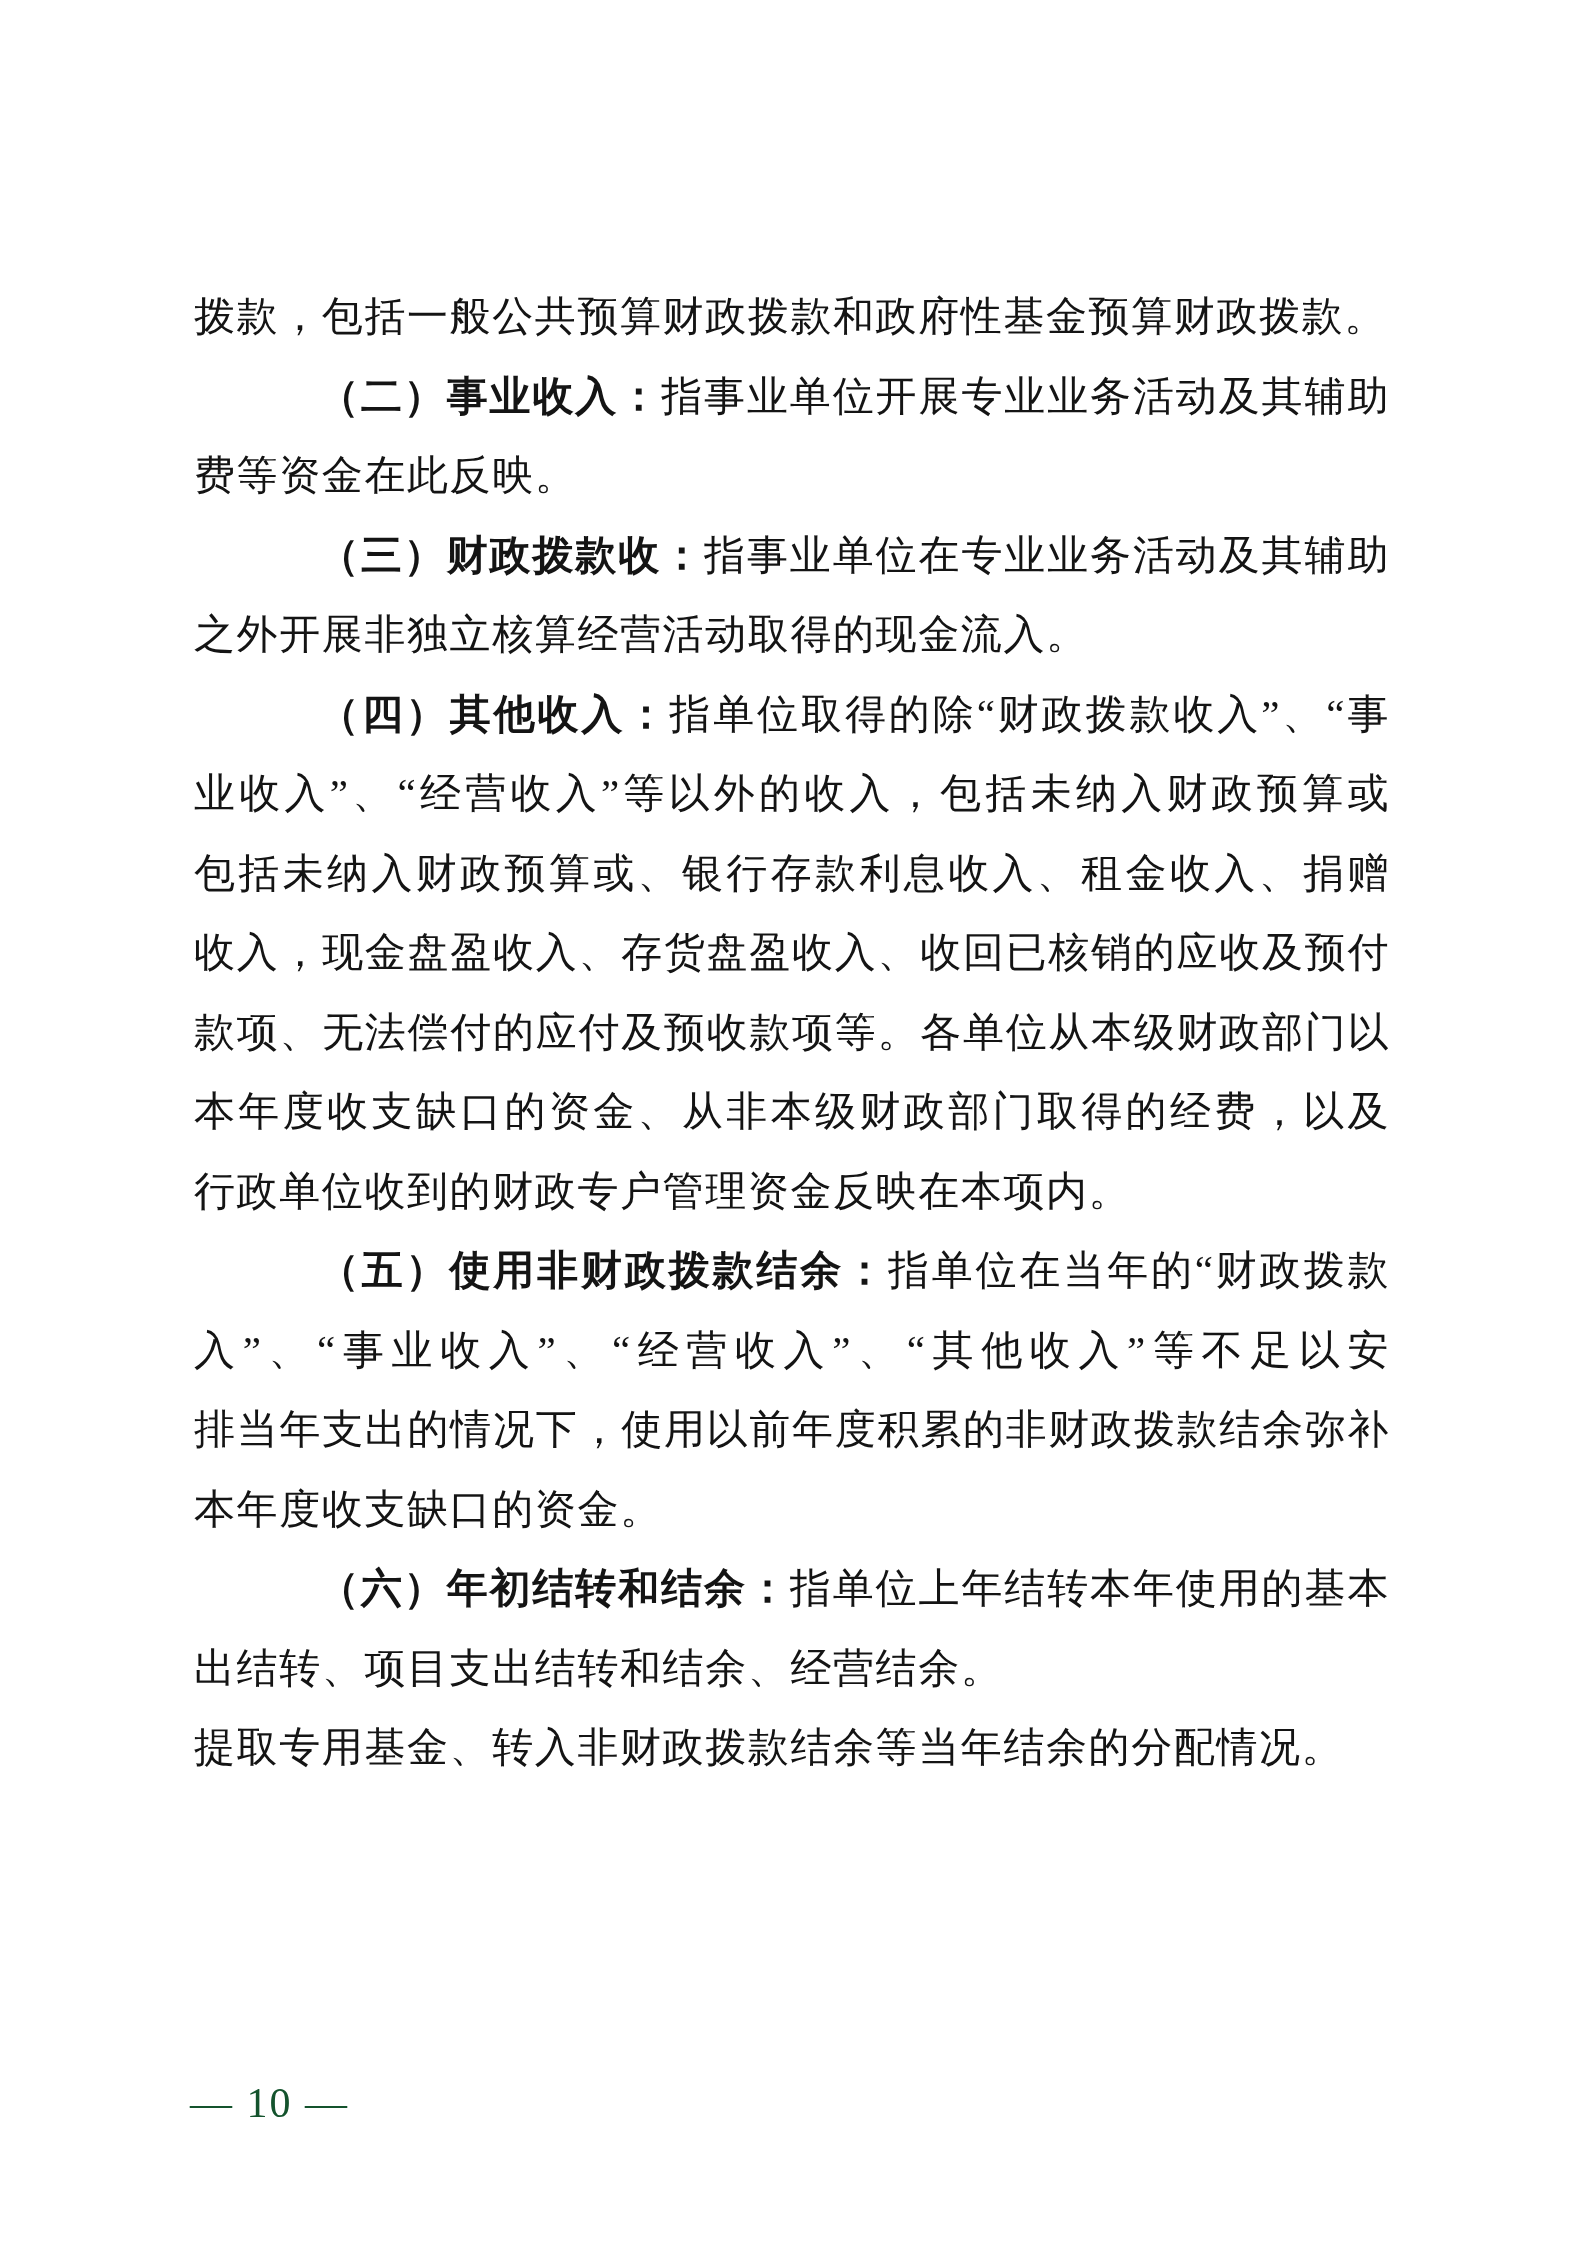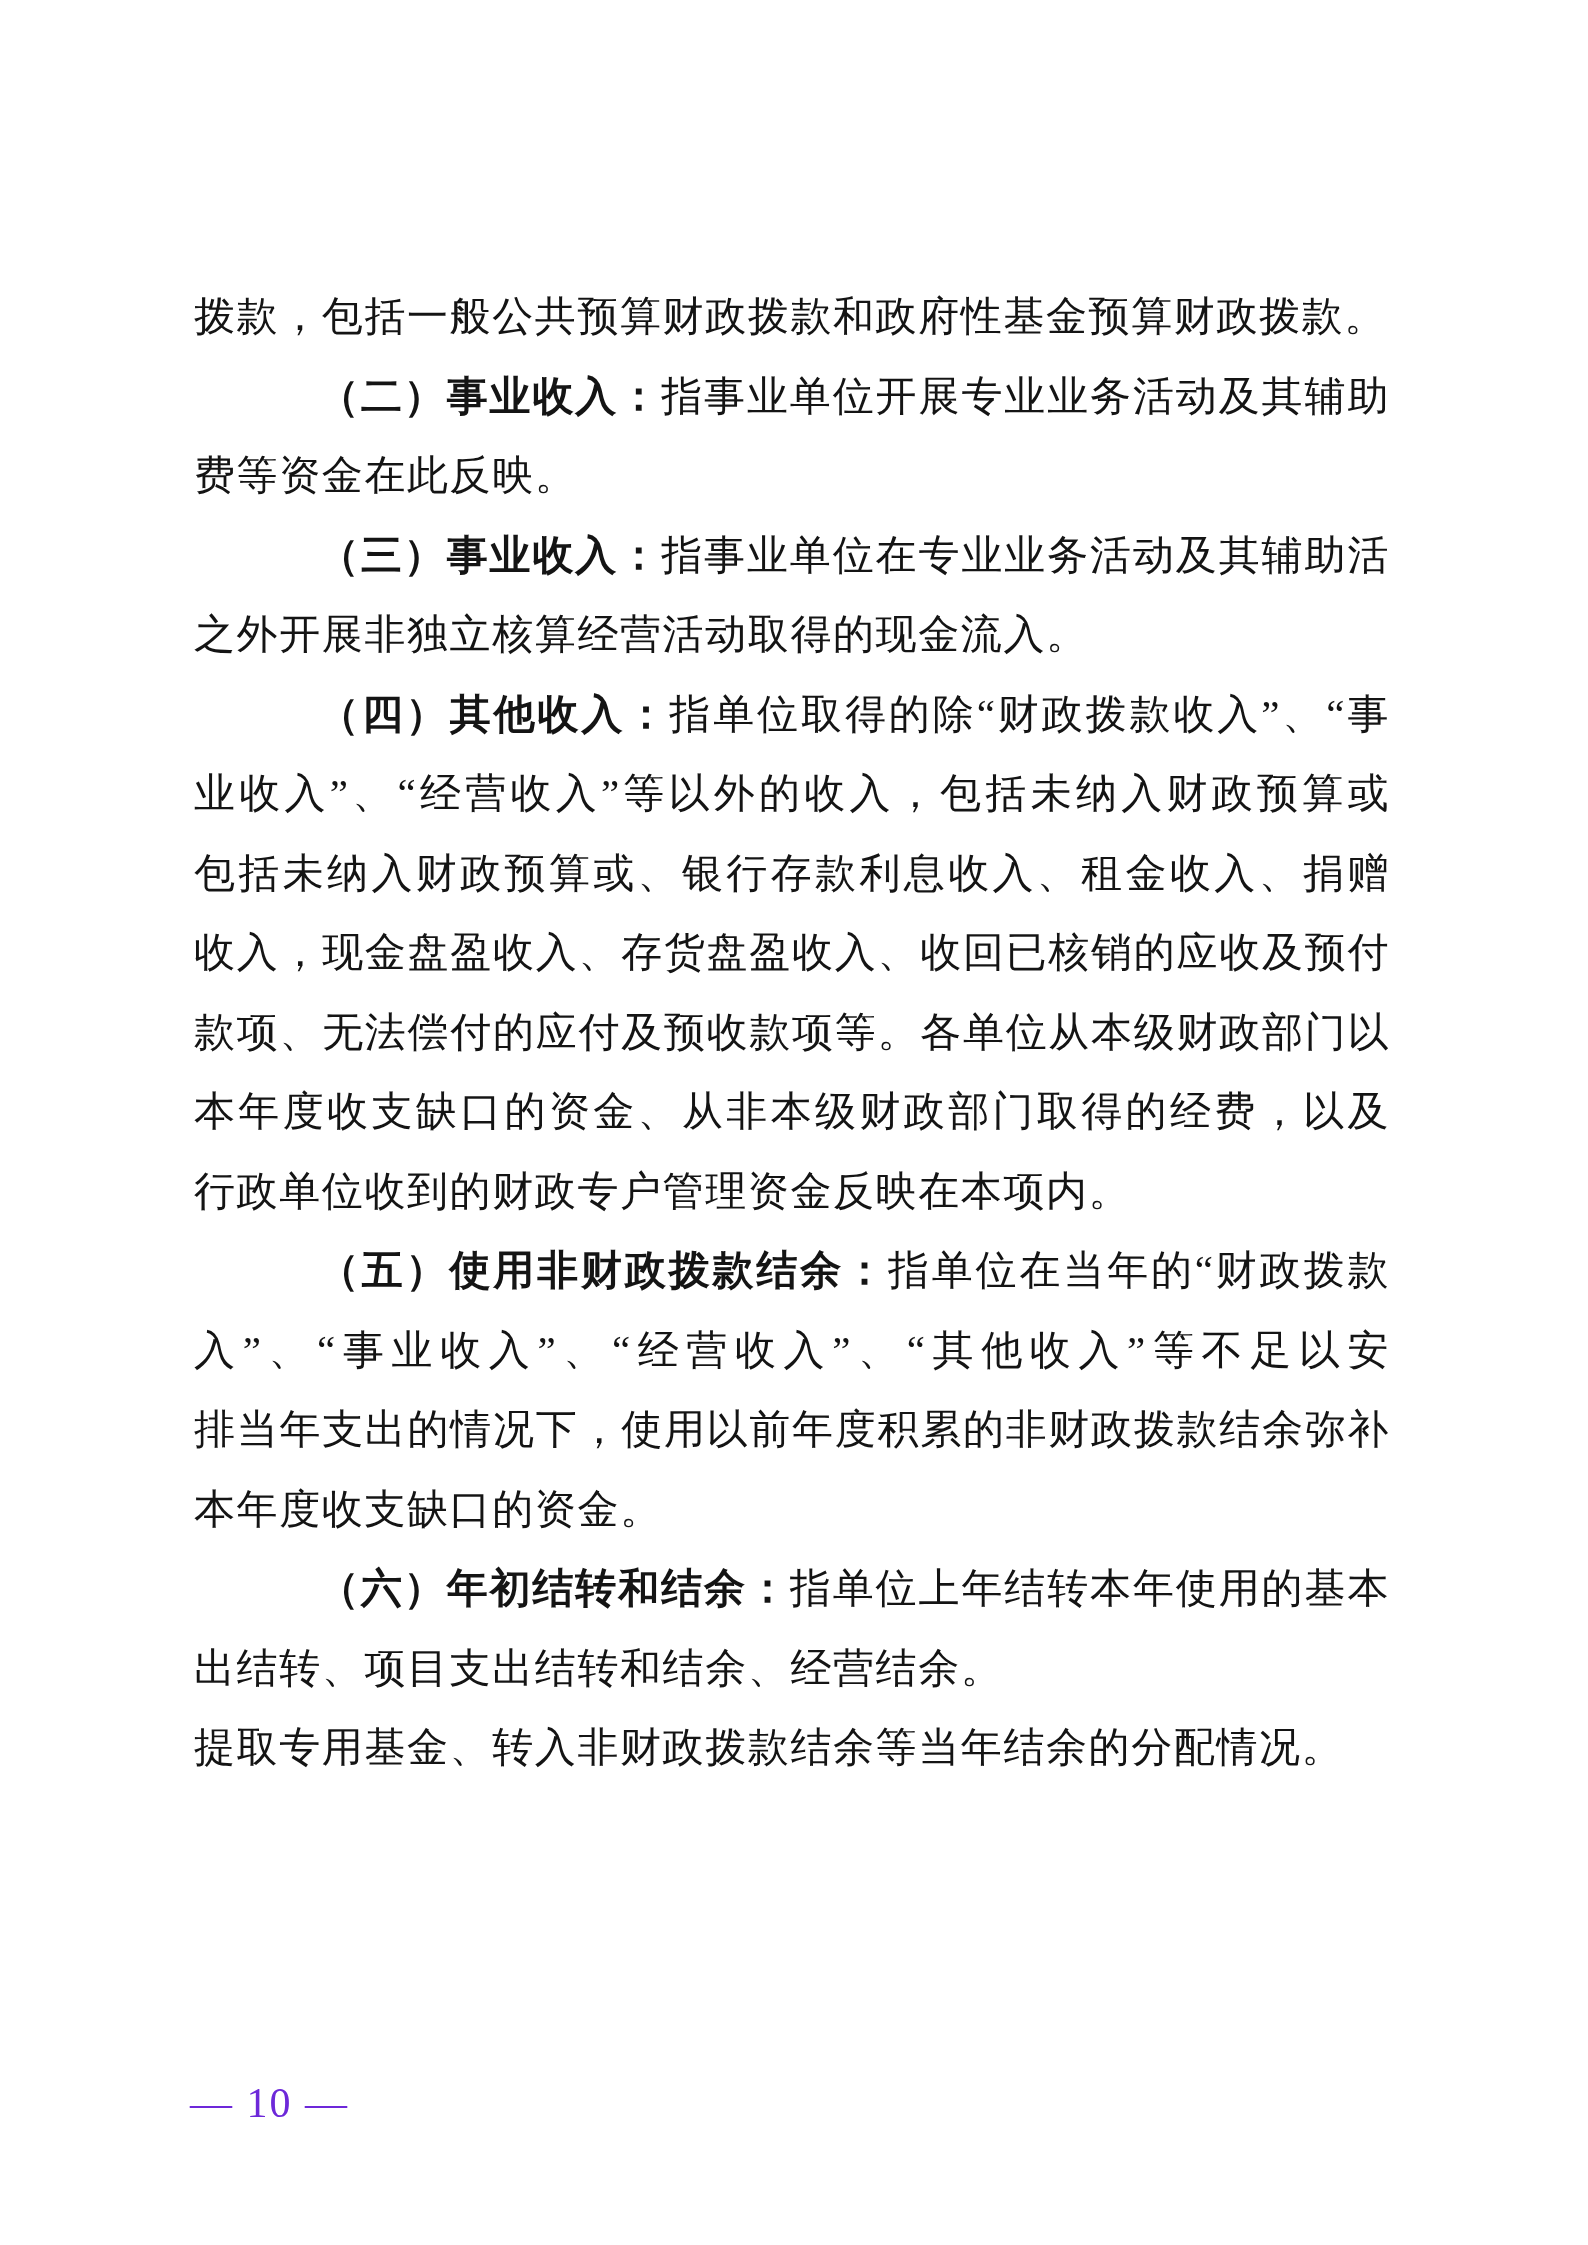--- a/index.html
+++ b/index.html
@@ -41,33 +41,33 @@
     font-weight: 700;
     margin-left: 39px;
   }
   .page-num {
     position: absolute;
     left: 190px;
     top: 2078px;
     font-size: 42px;
     line-height: 50px;
     letter-spacing: 2px;
-    color: #6d28d9;
+    color: #14532d;
   }
 </style>
 </head>
 <body>
 
 <div class="page">
 
   <div class="content">
       <div class="line"><span>拨款，包括一般公共预算财政拨款和政府性基金预算财政拨款。</span></div>
       <div class="line indent justify"><span class="lead">（二）事业收入：</span><span>指事业单位开展专业业务活动及其辅助活</span></div>
       <div class="line"><span>费等资金在此反映。</span></div>
-      <div class="line indent justify"><span class="lead">（三）事业收入：</span><span>指事业单位在专业业务活动及其辅助活动</span></div>
+      <div class="line indent justify"><span class="lead">（三）财政拨款收：</span><span>指事业单位在专业业务活动及其辅助活动</span></div>
       <div class="line"><span>之外开展非独立核算经营活动取得的现金流入。</span></div>
       <div class="line indent justify"><span class="lead">（四）其他收入：</span><span>指单位取得的除“财政拨款收入”、“事</span></div>
       <div class="line justify"><span>业收入”、“经营收入”等以外的收入，包括未纳入财政预算或</span></div>
       <div class="line justify"><span>包括未纳入财政预算或、银行存款利息收入、租金收入、捐赠</span></div>
       <div class="line justify"><span>收入，现金盘盈收入、存货盘盈收入、收回已核销的应收及预付</span></div>
       <div class="line justify"><span>款项、无法偿付的应付及预收款项等。各单位从本级财政部门以</span></div>
       <div class="line justify"><span>本年度收支缺口的资金、从非本级财政部门取得的经费，以及</span></div>
       <div class="line"><span>行政单位收到的财政专户管理资金反映在本项内。</span></div>
       <div class="line indent justify"><span class="lead">（五）使用非财政拨款结余：</span><span>指单位在当年的“财政拨款收</span></div>
       <div class="line justify"><span>入”、“事业收入”、“经营收入”、“其他收入”等不足以安</span></div>

